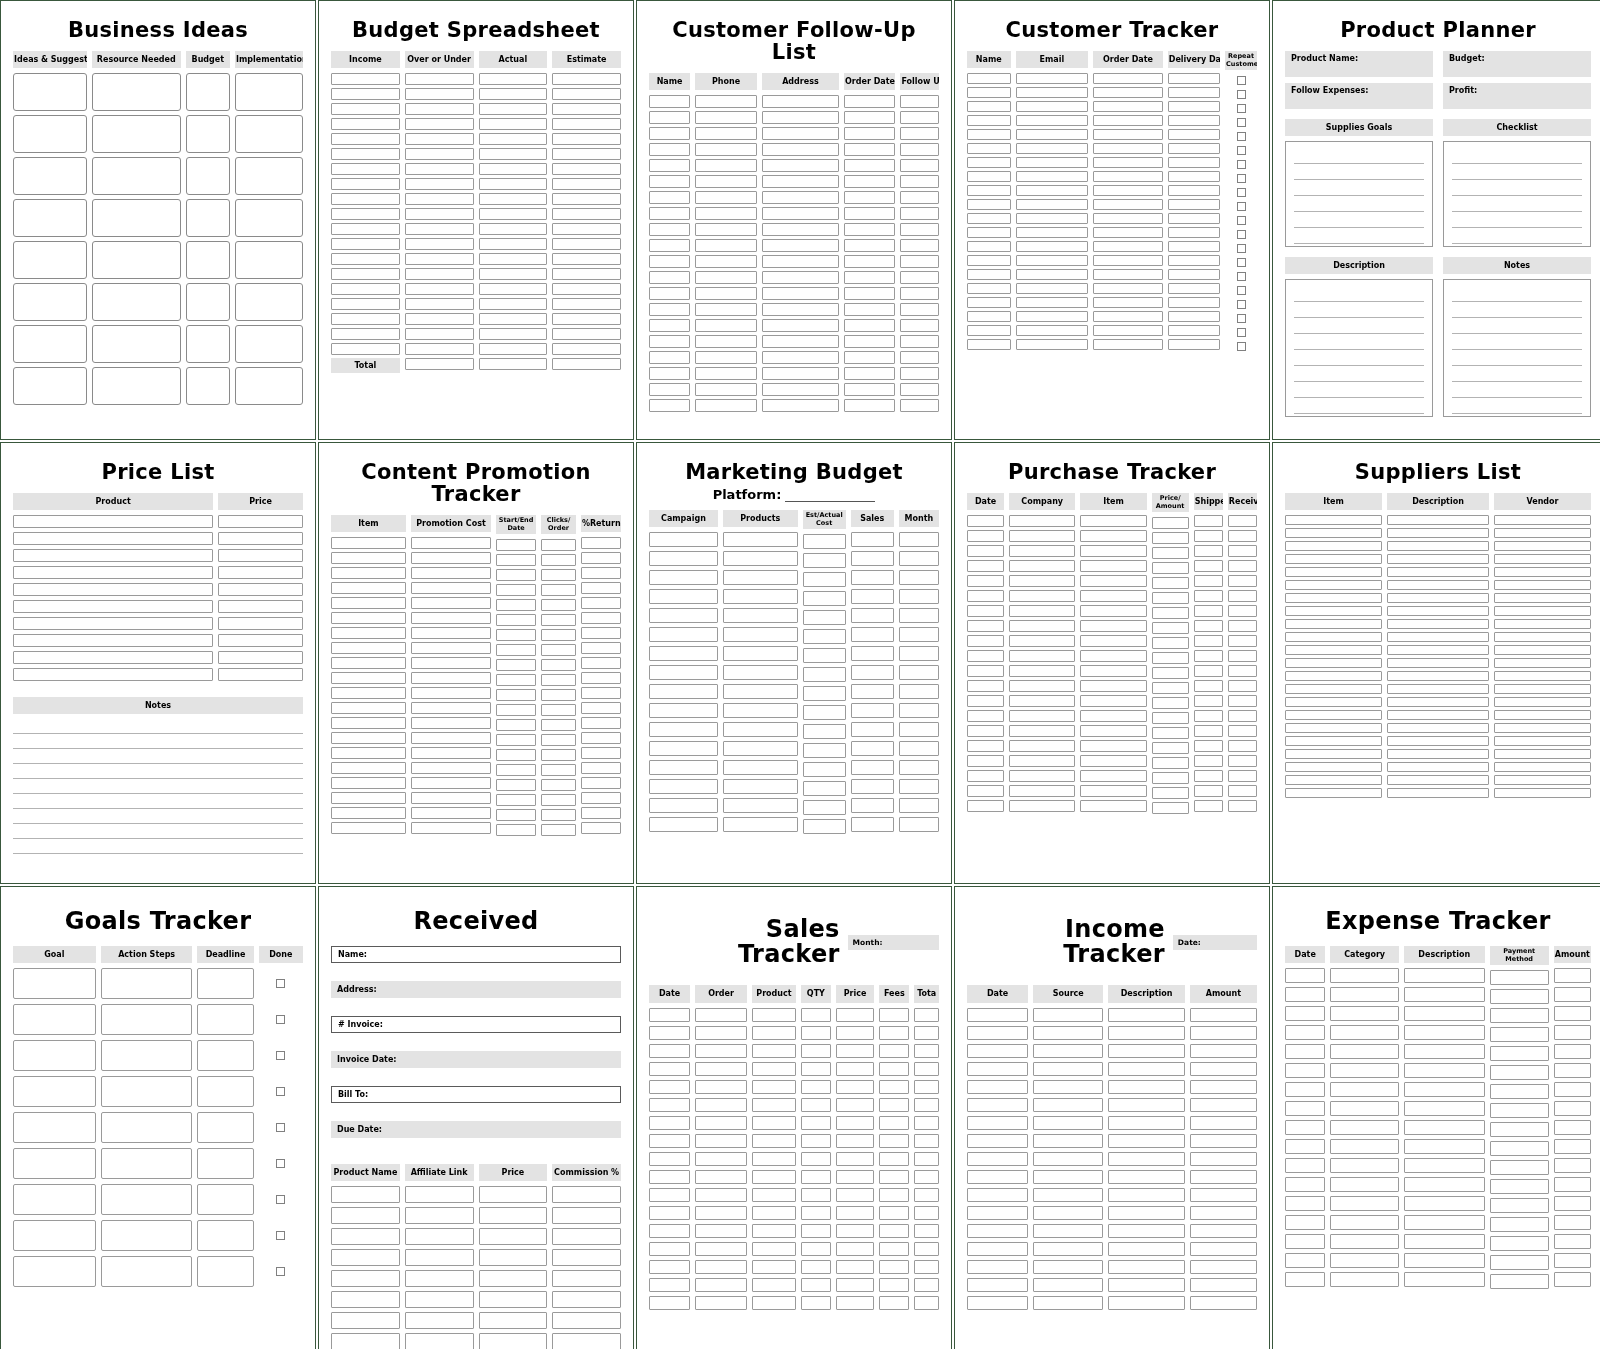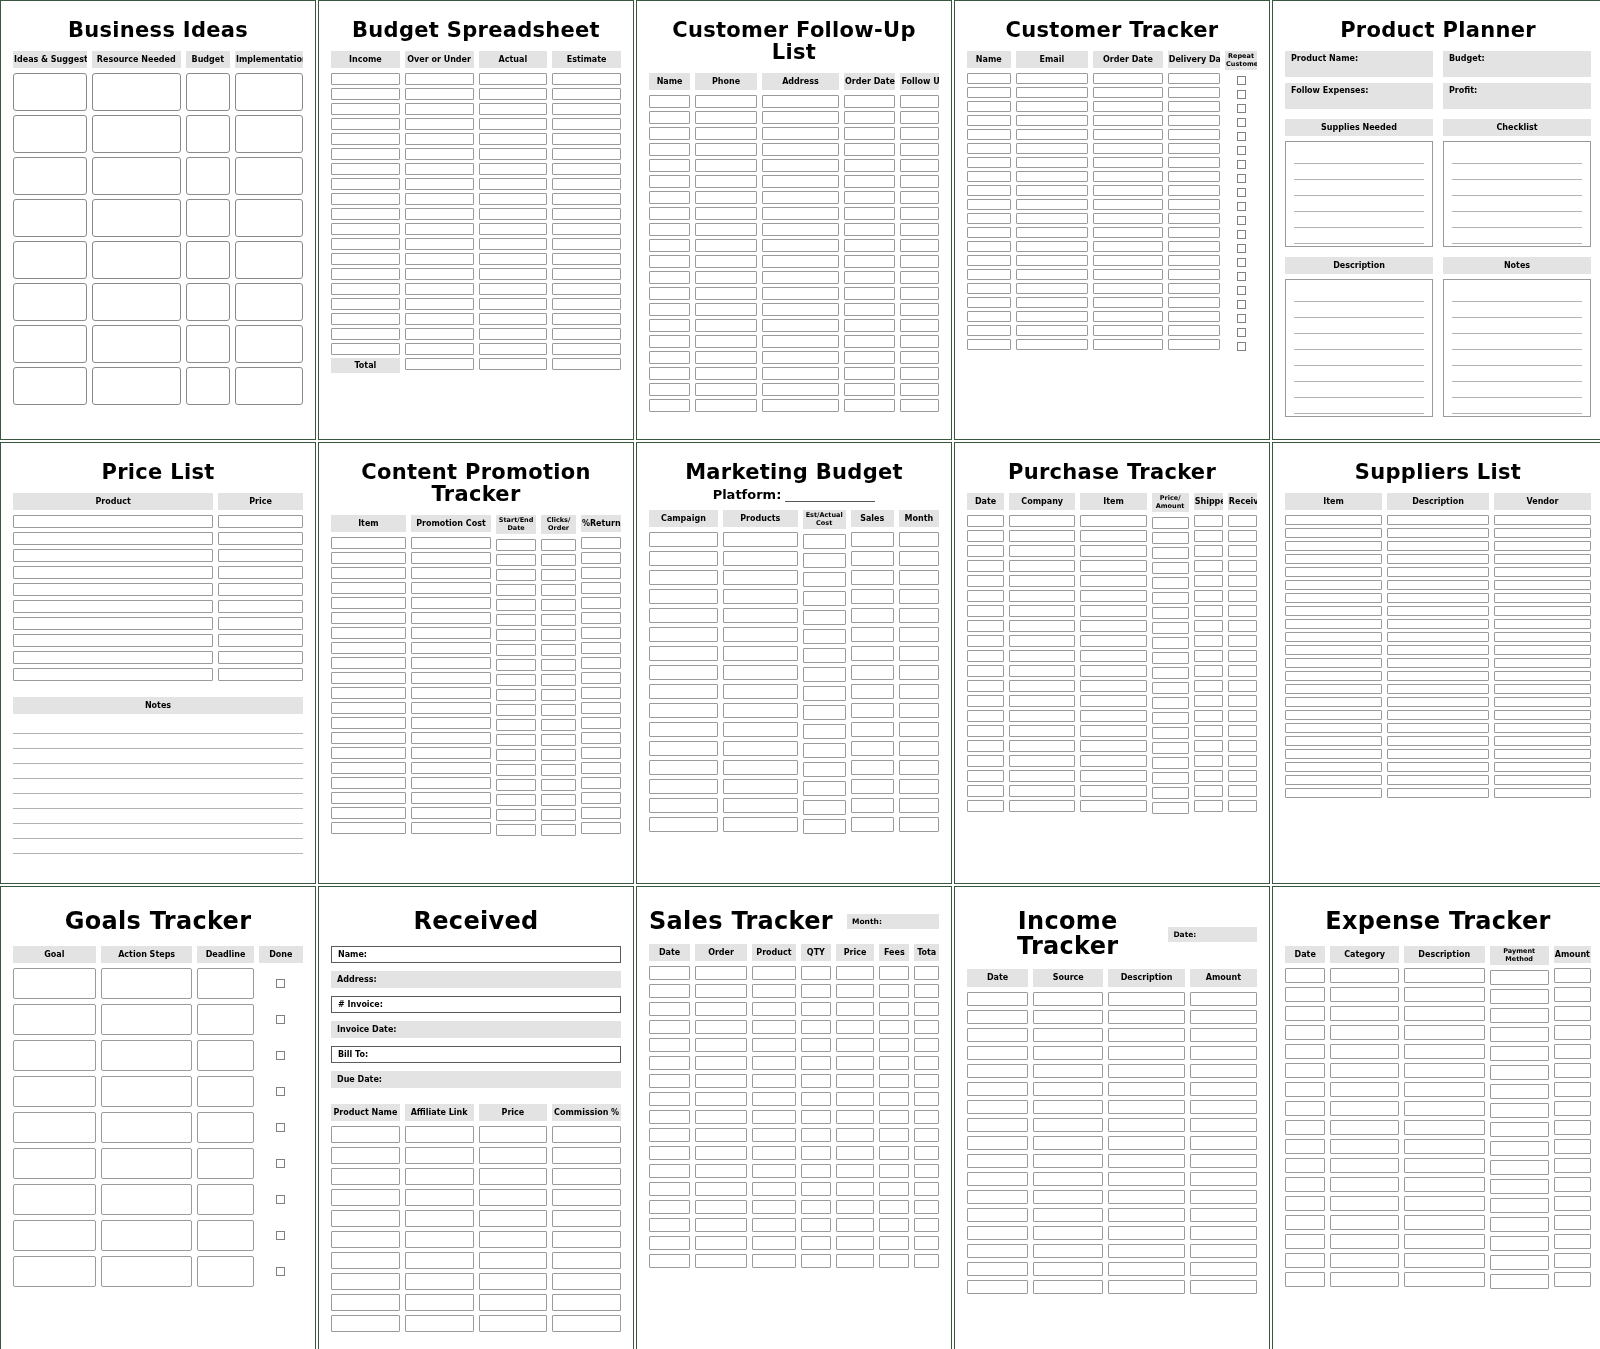--- a/index.html
+++ b/index.html
@@ -8,21 +8,21 @@
     --cellb:#9a9a9a;
   }
   *{box-sizing:border-box}
   body{margin:0;background:#fff;font-family:"DejaVu Sans","Liberation Sans",sans-serif;color:#000}
   .board{width:1600px;height:1349px;display:grid;
     grid-template-columns:316px 316px 316px 316px 332px;
     grid-template-rows:440px 442px 467px;gap:2px;background:#fff}
   .page{background:#fff;border:1.5px solid var(--green);padding:8px 12px;overflow:hidden;display:flex;flex-direction:column}
   .title{font-size:21px;font-weight:800;text-align:center;margin:10px 0;letter-spacing:.3px;line-height:1.05}
   .title.lg{font-size:24px;margin:14px 0 12px}
-  .title.left{text-align:center;margin:0}
+  .title.left{text-align:right;margin:8px}
   .title-row{display:flex;align-items:center;justify-content:space-between;margin:14px 0 10px}
   .side-box{background:var(--hdr);width:92px;height:15px;font-size:7.5px;font-weight:700;padding:2px 5px;line-height:11px}
   .table{display:flex;gap:5px}
   .tcol{display:flex;flex-direction:column;min-width:0}
   .th{background:var(--hdr);font-size:8px;font-weight:700;text-align:center;padding:4px 1px;margin-bottom:5px;line-height:1.15;white-space:nowrap;overflow:hidden}
   .th.wrap{white-space:normal;font-size:6.5px;padding:2px 1px}
   .cells{display:flex;flex-direction:column;min-width:0}
   .c-box{height:38px;border:1px solid #8a8a8a;border-radius:3px;margin-bottom:4px;background:#fff}
   .c-row{height:12px;border:1px solid var(--cellb);border-radius:1px;margin-bottom:3px;background:#fff}
   .c-check{height:12px;margin-bottom:3px;display:flex;align-items:center;justify-content:center}
@@ -50,21 +50,21 @@
   .pp-fields{display:grid;grid-template-columns:1fr 1fr;gap:6px 10px;margin-bottom:10px}
   .pp-field{background:var(--hdr);height:26px;font-size:7.5px;font-weight:700;padding:3px 6px}
   .pp-secrow{display:grid;grid-template-columns:1fr 1fr;gap:10px;margin-bottom:10px}
   .pp-box{border:1px solid #9a9a9a;padding:6px 8px 2px}
   .pp-box .c-line{height:16px}
   
   .platform{display:flex;justify-content:center;align-items:flex-end;gap:4px;margin:-6px 0 8px}
   .plat-label{font-size:13px;font-weight:700}
   .plat-line{display:inline-block;width:90px;border-bottom:1px solid #555;height:9px}
   
-  .bar{height:17px;margin-bottom:8px;display:flex;align-items:center;padding:0 6px}
+  .bar{height:17px;margin-bottom:18px;display:flex;align-items:center;padding:0 6px}
   .bar.b-border{background:#fff;border:1.5px solid #5a5a5a}
   .bar.b-fill{background:var(--hdr)}
   .bar-label{font-size:8px;font-weight:700}
   .p-invoice .table{margin-top:8px}
 </style>
 </head>
 <body>
 
 <div class="board">
 
@@ -497,21 +497,21 @@
   <section class="page p-product">
     <h1 class="title">Product Planner</h1>
     <div class="pp-fields">
       <div class="pp-field"><span class="bar-label">Product Name:</span></div>
       <div class="pp-field"><span class="bar-label">Budget:</span></div>
       <div class="pp-field"><span class="bar-label">Follow Expenses:</span></div>
       <div class="pp-field"><span class="bar-label">Profit:</span></div>
     </div>
     <div class="pp-secrow">
       <div>
-        <div class="th">Supplies Needed</div>
+        <div class="th">Supplies Goals</div>
         <div class="pp-box">
           <div class="cells">
               <div class="c-line"></div>
               <div class="c-line"></div>
               <div class="c-line"></div>
               <div class="c-line"></div>
               <div class="c-line"></div>
               <div class="c-line"></div>
             </div>
         </div>

